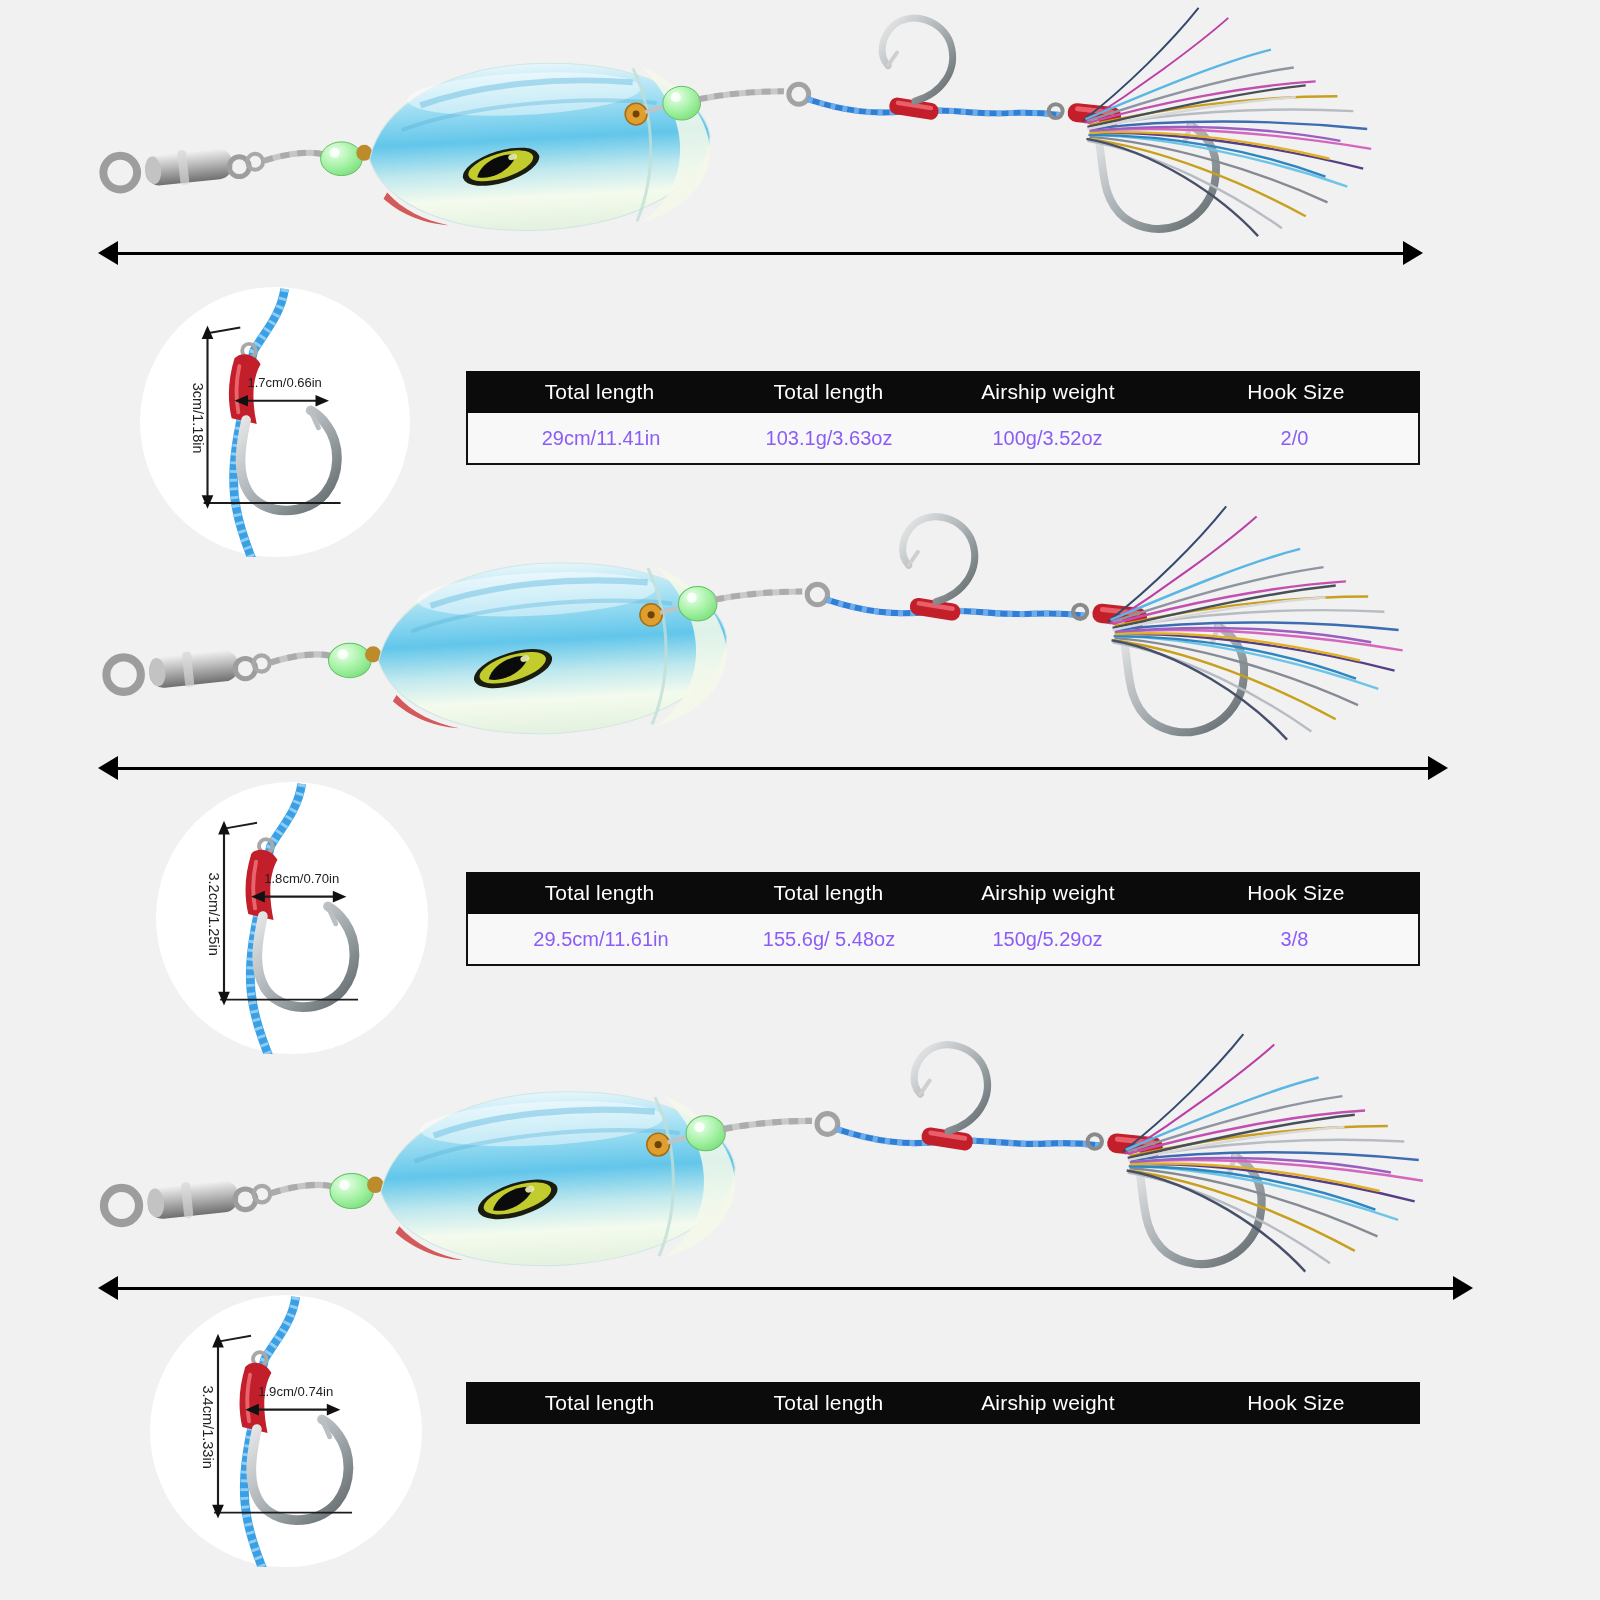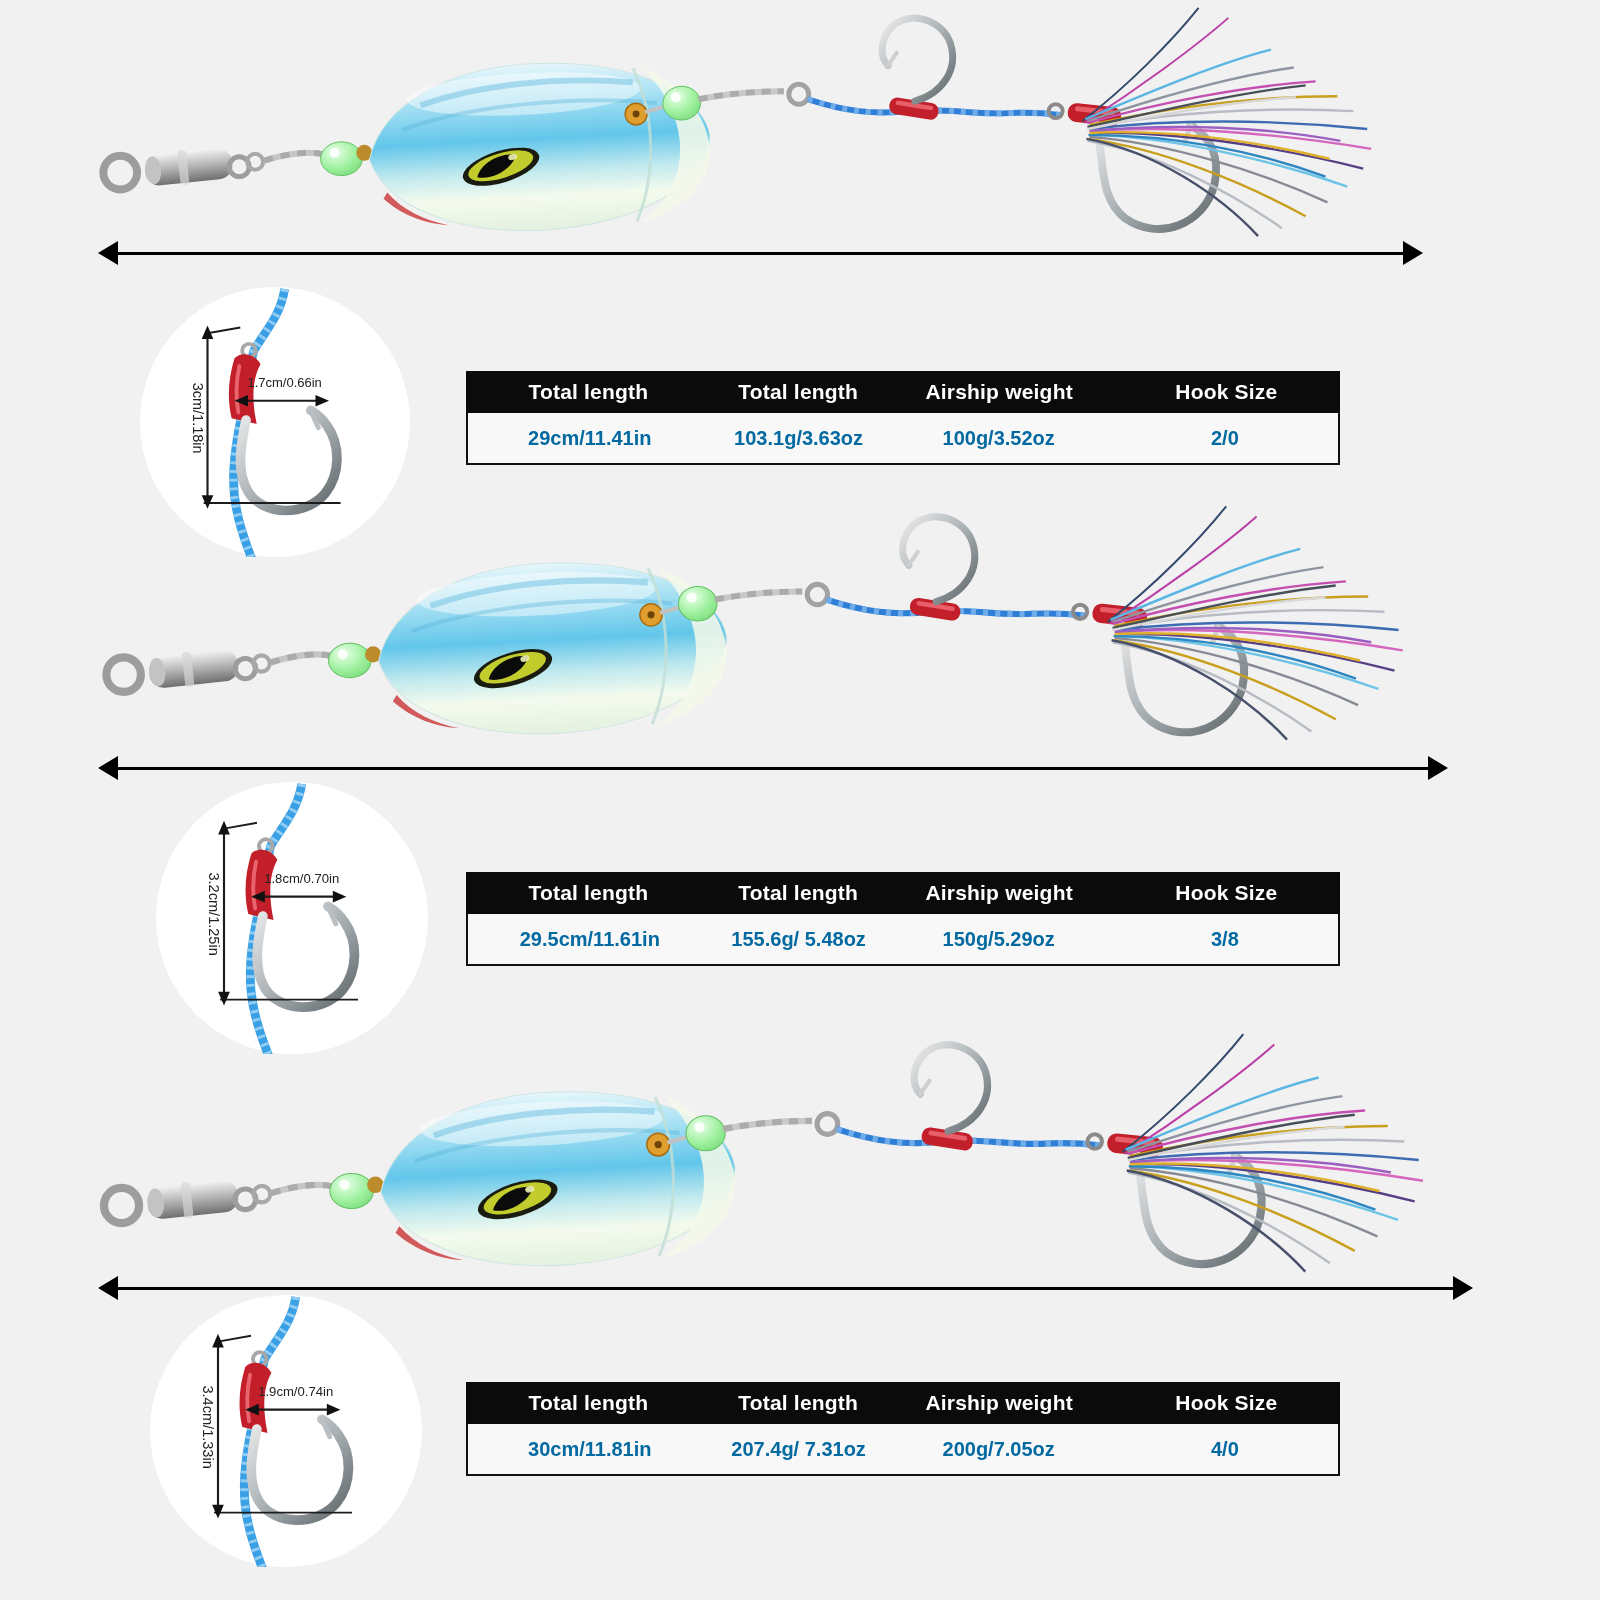--- a/index.html
+++ b/index.html
@@ -9,25 +9,25 @@
   .abs{position:absolute;}
 
   
   .len-arrow{position:absolute;height:26px;}
   .len-arrow .bar{position:absolute;left:8px;right:8px;top:11.5px;height:3px;background:#000;}
   .tri{position:absolute;top:1px;width:0;height:0;border-top:12px solid transparent;border-bottom:12px solid transparent;}
   .tri-l{left:0;border-right:20px solid #000;}
   .tri-r{right:0;border-left:20px solid #000;}
 
   
-  .spec-table{position:absolute;width:874px;font-weight:bold;}
+  .spec-table{position:absolute;width:954px;}
   .spec-table .thead{display:grid;grid-template-columns:28% 20% 26% 26%;background:#0b0b0b;height:42px;align-items:center;}
   .spec-table .thead .th{color:#fff;font-size:21px;text-align:center;letter-spacing:.2px;}
   .spec-table .tbody{display:grid;grid-template-columns:28% 20% 26% 26%;background:#f8f8f8;height:50px;align-items:center;border:2px solid #111;border-top:none;}
-  .spec-table .tbody .td{color:#0369a1;font-size:20px;text-align:center;}
+  .spec-table .tbody .td{color:#8b5cf6;font-size:20px;text-align:center;}
 
   .inset svg{display:block;}
   .lure svg{display:block;}
 </style>
 </head>
 <body>
 
 <div id="canvas">
 
   <svg width="0" height="0" style="position:absolute" aria-hidden="true">
@@ -245,21 +245,15 @@
       <text x="150" y="104" text-anchor="middle" font-size="13.5" fill="#222">1.9cm/0.74in</text>
     </svg>
   </div>
   <div class="spec-table" style="left:466px;top:1382px;">
     <div class="thead">
       <div class="th">Total length</div>
       <div class="th">Total length</div>
       <div class="th">Airship weight</div>
       <div class="th">Hook Size</div>
     </div>
-    <div class="tbody">
-      <div class="td">30cm/11.81in</div>
-      <div class="td">207.4g/ 7.31oz</div>
-      <div class="td">200g/7.05oz</div>
-      <div class="td">4/0</div>
-    </div>
   </div>
 
 </div>
 
 </body></html>

